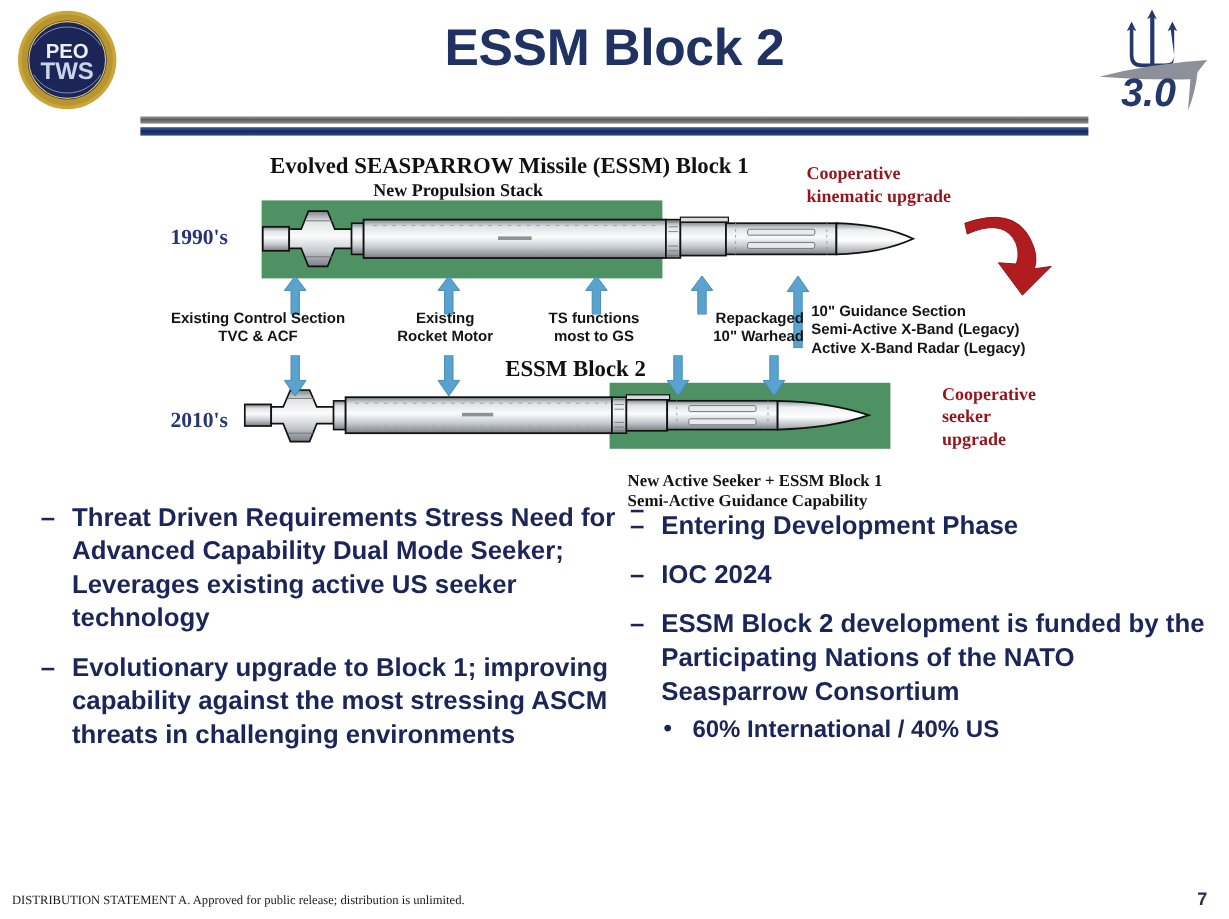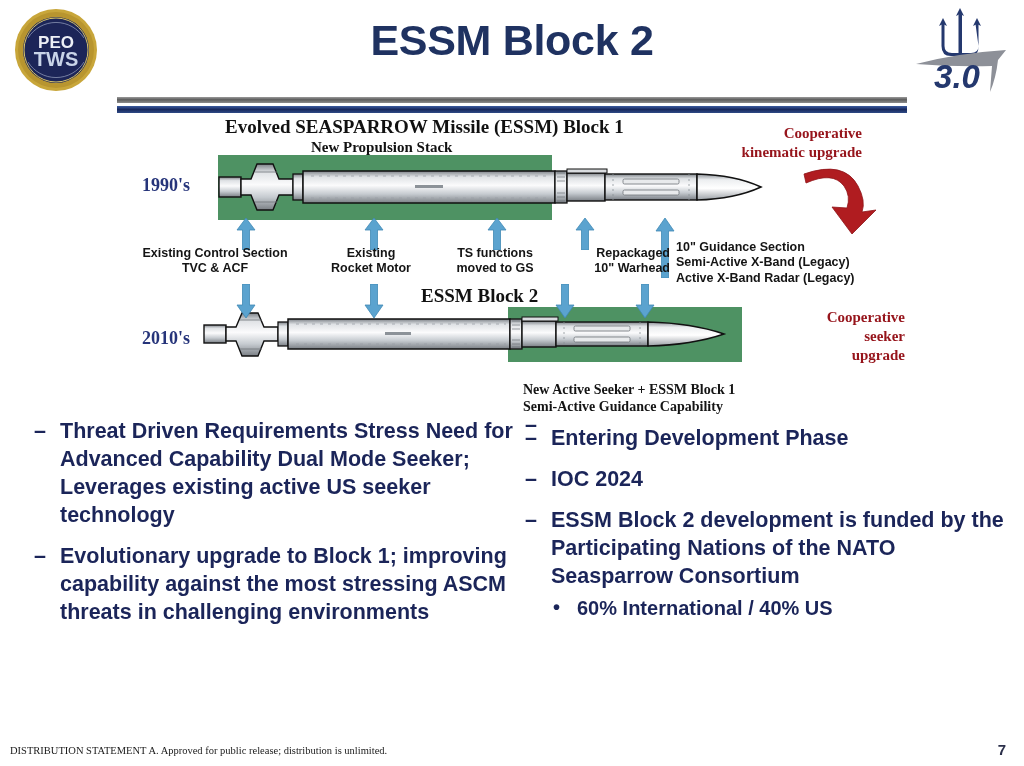--- a/index.html
+++ b/index.html
@@ -48,21 +48,21 @@
   #divider-gray {
     top: 97px; height: 6px;
     background: linear-gradient(180deg,#9a9a9a 0%, #5d5d5d 45%, #8d8d8d 100%);
   }
   #divider-navy {
     top: 106px; height: 7px;
     background: linear-gradient(180deg,#3b5ca0 0%, #18295e 50%, #2f4a86 100%);
   }
 
   
-  #diagram { position: absolute; left: 0; top: 0; width: 1024px; height: 415px; }
+  #diagram { position: absolute; left: 0; top: 12px; width: 1024px; height: 415px; }
 
   .serif-hdr {
     position: absolute;
     font-family: "Liberation Serif", serif;
     font-weight: bold;
     color: #111111;
     white-space: nowrap;
   }
   #hdr-block1      { left: 225px; top: 116px; font-size: 19px; }
   #hdr-propulsion  { left: 311px; top: 139px; font-size: 15px; }
@@ -114,21 +114,21 @@
   #cl-guidance   { left: 676px; top: 240px; width: 218px; text-align: left; }
   #cl-seeker     { left: 523px; top: 381px; width: 250px; text-align: left; }
 
   .red-note {
     position: absolute;
     font-family: "Liberation Serif", serif;
     font-weight: bold;
     font-size: 15px;
     color: #96141b;
     line-height: 1.28;
-    text-align: right;
+    text-align: left;
     white-space: pre-line;
   }
   #note-kinematic { left: 672px; top: 124px; width: 190px; }
   #note-seeker    { left: 785px; top: 308px; width: 120px; }
 
   #red-arrow { position: absolute; left: 800px; top: 160px; }
 
   
   .col {
     position: absolute;
@@ -382,21 +382,21 @@
       <svg width="90" height="75" viewBox="0 0 90 75">
         <path d="M4 14 Q44 0 58 26 Q66 41 62 52 L76 50 L52 74 L32 47 L47 48 Q51 36 44 26 Q33 11 6 23 Z" fill="#b01c20" stroke="#8e1418" stroke-width="0.8"></path>
       </svg>
     </div>
 
     <div class="callout" id="cl-motor">Existing
 Rocket Motor</div>
     <div class="callout" id="cl-control">Existing Control Section
 TVC &amp; ACF</div>
     <div class="callout" id="cl-ts">TS functions
-moved to GS</div>
+most to GS</div>
     <div class="callout" id="cl-warhead">Repackaged
 10" Warhead</div>
     <div class="callout" id="cl-guidance">10" Guidance Section
 Semi-Active X-Band (Legacy)
 Active X-Band Radar (Legacy)</div>
     <div class="callout" id="cl-seeker" style="font-family:'Liberation Serif',serif; font-size:14px;">New Active Seeker + ESSM Block 1
 Semi-Active Guidance Capability</div>
 
     <div class="red-note" id="note-kinematic">Cooperative
 kinematic upgrade</div>

